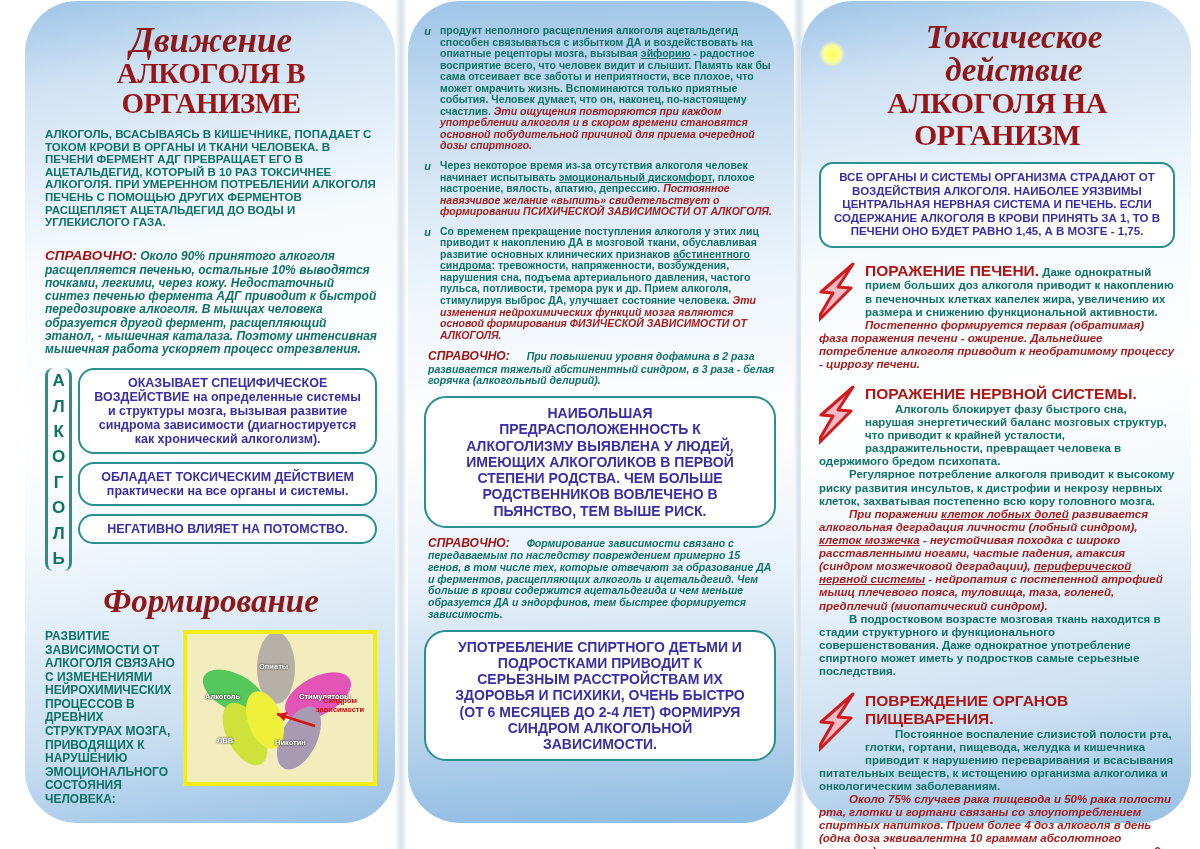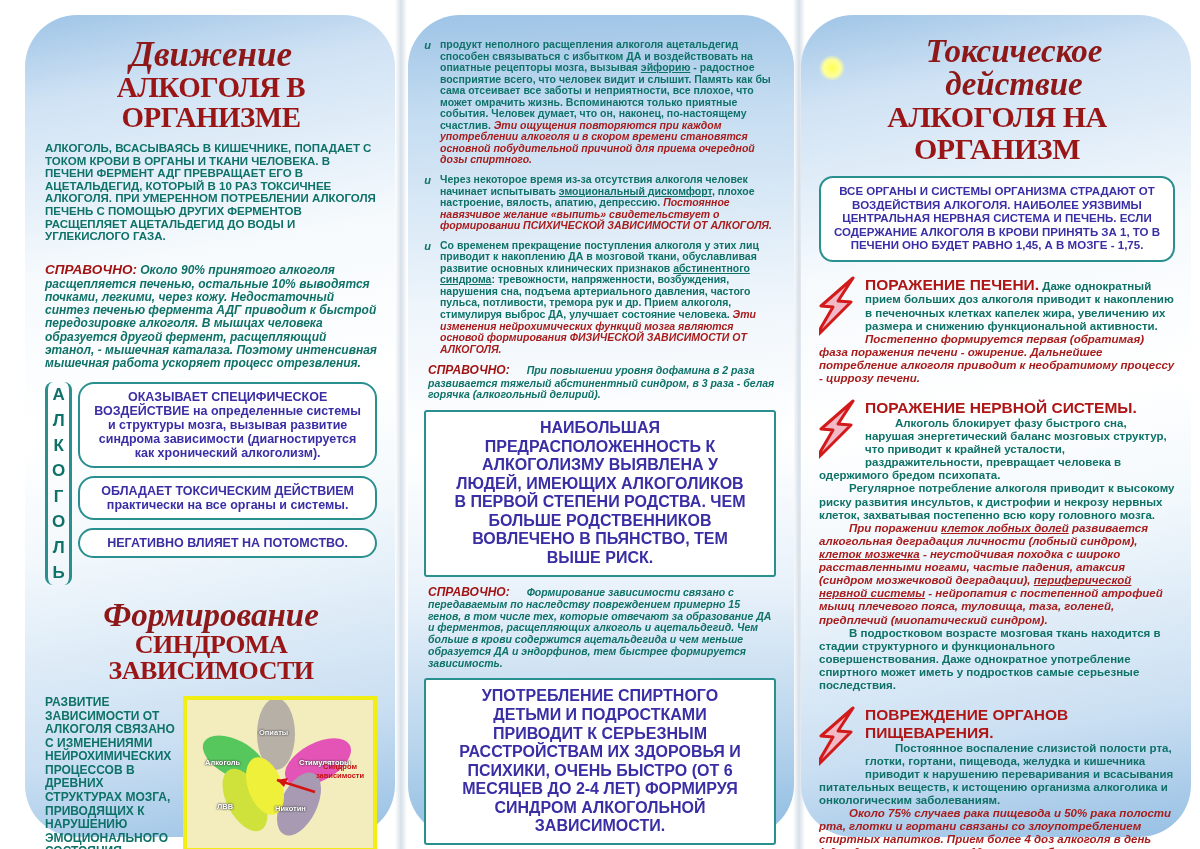--- a/index.html
+++ b/index.html
@@ -1,18 +1,18 @@
 <!DOCTYPE html>
 <html><head>
 <meta charset="utf-8">
 <style>
   html,body{margin:0;padding:0;background:#ffffff;}
   body{width:1200px;height:849px;position:relative;overflow:hidden;
        font-family:"Liberation Sans",sans-serif;}
-  .panel{position:absolute;top:15px;height:822px;border-radius:52px;
+  .panel{position:absolute;top:1px;height:822px;border-radius:52px;
     background:linear-gradient(170deg,#9ec4e6 0%,#cfe2f4 10%,#f6fafd 30%,#ffffff 48%,#f2f8fc 62%,#cadff2 85%,#97c0e4 100%);}
   #panel-left{left:25px;width:370px;}
   #panel-mid{left:408px;width:386px;background:linear-gradient(178deg,#9ec4e6 0%,#c4dcf1 12%,#eef5fb 35%,#ffffff 52%,#e8f1fa 70%,#b7d4ec 88%,#8fbce2 100%);}
   #panel-right{left:801px;width:390px;}
   .fold{position:absolute;top:0;height:849px;width:12px;}
   #fold1{left:395px;background:linear-gradient(90deg,rgba(120,150,180,0),rgba(120,150,180,.30),rgba(120,150,180,0));}
   #fold2{left:793px;background:linear-gradient(90deg,rgba(120,150,180,0),rgba(120,150,180,.30),rgba(120,150,180,0));}
 
   .serif-i{font-family:"Liberation Serif",serif;font-style:italic;font-weight:bold;color:#8e1717;}
   .serif-b{font-family:"Liberation Serif",serif;font-weight:bold;color:#9a1616;}
@@ -53,23 +53,23 @@
     font-weight:bold;color:#c41212;text-align:center;line-height:1.2;}
 
   
   .mp{padding:24px 16px 0 14px;}
   .mbul{display:flex;gap:7px;margin-bottom:8px;}
   .mbul .mk{color:#0e7268;font-weight:bold;font-style:italic;font-size:11px;flex:none;width:11px;text-align:center;}
   .mbul .tx{font-size:10.5px;font-weight:bold;line-height:1.10;color:#0e7268;}
   .mspr{font-size:10.5px;line-height:1.12;margin:9px 2px 9px 6px;}
   .mspr .lbl{color:#a31212;font-weight:bold;font-style:italic;font-size:12px;}
   .mspr .txt{color:#0e7268;font-weight:bold;font-style:italic;margin-left:14px;}
-  .mbox{background:#ffffff;border:2px solid #2a8f8f;border-radius:3px;
+  .mbox{background:#ffffff;border:2px solid #2a8f8f;border-radius:22px;
     padding:7px 26px;font-weight:bold;text-align:center;color:#3a2ea5;
-    font-size:16px;line-height:1.16;margin:0 2px 9px 2px;}
+    font-size:14px;line-height:1.16;margin:0 2px 9px 2px;}
 
   
   .rp{padding:20px 16px 0 18px;}
   .rtitle-row{display:flex;align-items:center;justify-content:center;gap:8px;}
   .sun{width:26px;height:26px;border-radius:50%;flex:none;
     background:radial-gradient(circle,#ffff55 0%,#ffff99 45%,rgba(255,255,150,0) 72%);}
   .rbox{background:#ffffff;border:2px solid #2a8f8f;border-radius:14px;
     padding:7px 10px;font-weight:bold;text-align:center;color:#3a2ea5;
     font-size:11.5px;line-height:1.18;margin-top:12px;}
   .section{margin-top:14px;overflow:hidden;}
@@ -110,21 +110,20 @@
         <span>Ь</span>
       </div>
       <div class="boxes">
         <div class="wbox b1 purple">ОКАЗЫВАЕТ СПЕЦИФИЧЕСКОЕ ВОЗДЕЙСТВИЕ на определенные системы и структуры мозга, вызывая развитие синдрома зависимости (диагностируется как хронический алкоголизм).</div>
         <div class="wbox b2 purple">ОБЛАДАЕТ ТОКСИЧЕСКИМ ДЕЙСТВИЕМ практически на все органы и системы.</div>
         <div class="wbox b3 purple">НЕГАТИВНО ВЛИЯЕТ НА ПОТОМСТВО.</div>
       </div>
     </div>
 
     <h2 class="serif-i t3">Формирование</h2>
-    <h2 class="serif-b t4">СИНДРОМА ЗАВИСИМОСТИ</h2>
 
     <div class="two-col">
       <p class="dev teal">РАЗВИТИЕ ЗАВИСИМОСТИ ОТ АЛКОГОЛЯ СВЯЗАНО С ИЗМЕНЕНИЯМИ НЕЙРОХИМИЧЕСКИХ ПРОЦЕССОВ В ДРЕВНИХ СТРУКТУРАХ МОЗГА, ПРИВОДЯЩИХ К НАРУШЕНИЮ ЭМОЦИОНАЛЬНОГО СОСТОЯНИЯ ЧЕЛОВЕКА:</p>
 
       <div class="flower-wrap">
         <svg width="178" height="140" viewBox="0 0 178 140">
           <ellipse cx="89" cy="34" rx="19" ry="36" fill="#b6b0a6"></ellipse>
           <ellipse cx="131" cy="62" rx="19" ry="36" fill="#e454b6" transform="rotate(62 131 62)"></ellipse>
           <ellipse cx="47" cy="58" rx="18" ry="34" fill="#55c75c" transform="rotate(-62 47 58)"></ellipse>
           <ellipse cx="58" cy="100" rx="18" ry="34" fill="#cfe23c" transform="rotate(-28 58 100)"></ellipse>

